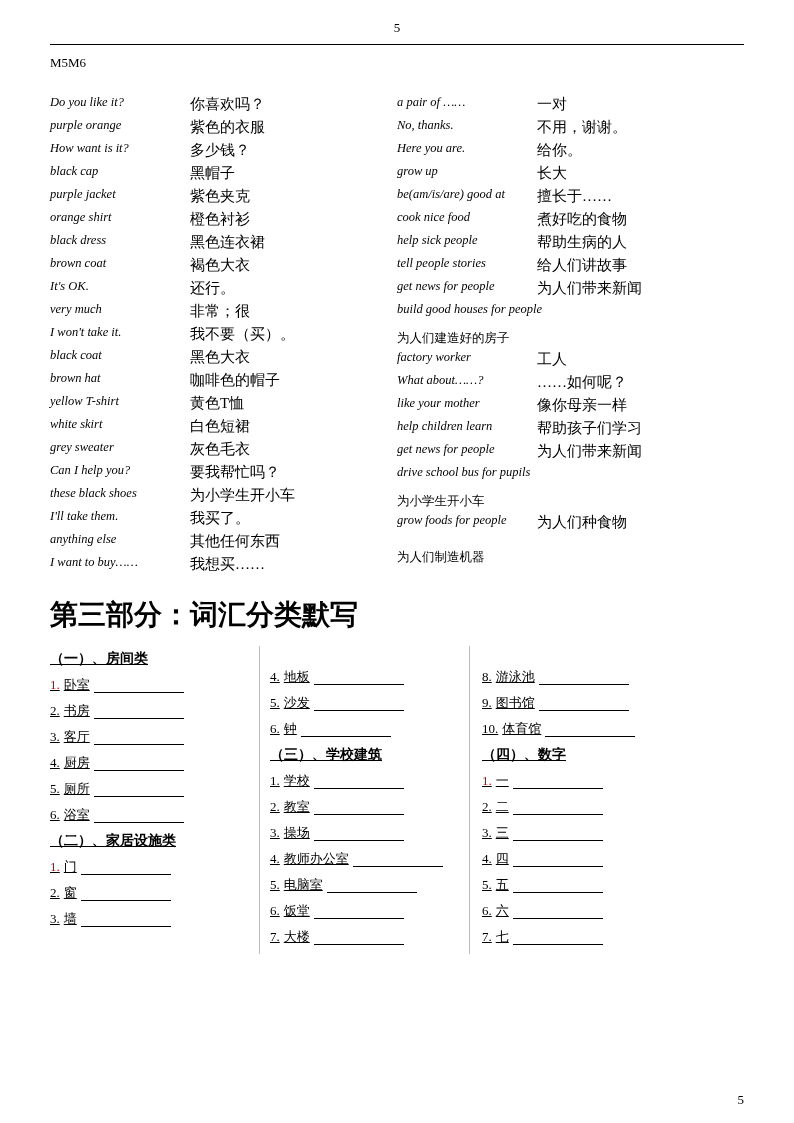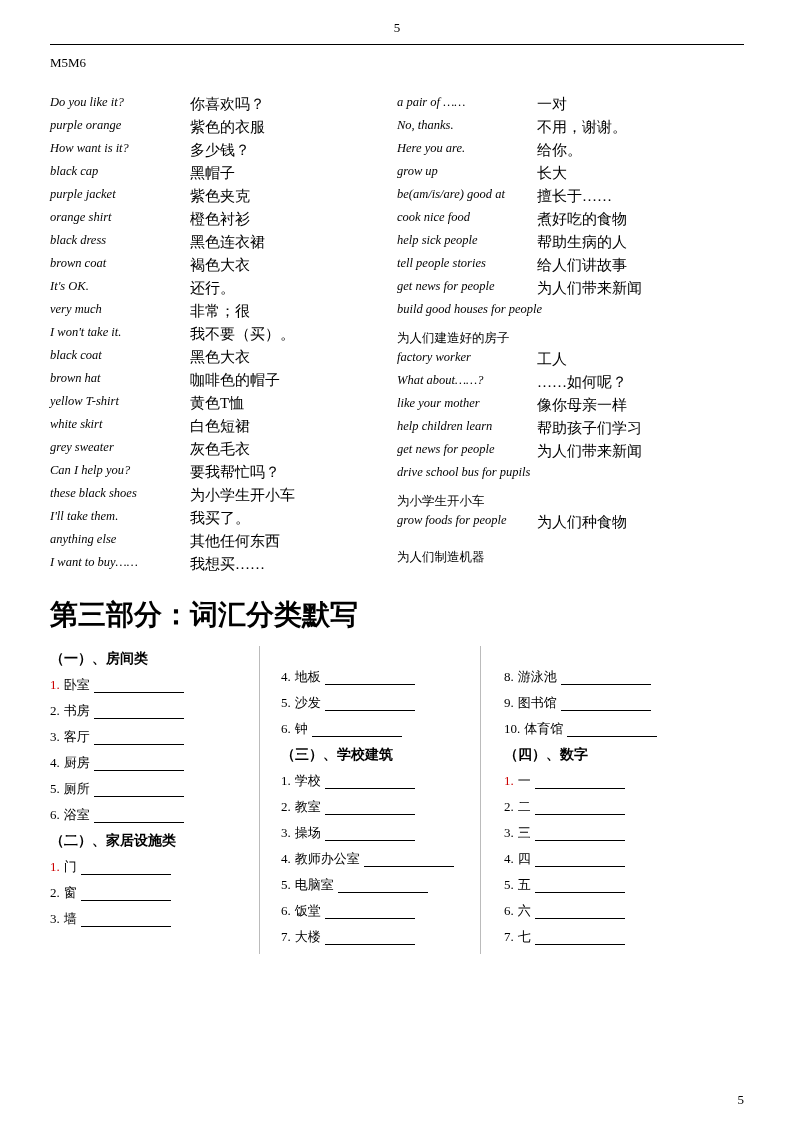--- a/index.html
+++ b/index.html
@@ -73,22 +73,23 @@
     .part3-title {
       font-size: 28px;
       font-weight: bold;
       margin-top: 18px;
       margin-bottom: 12px;
       color: #000;
     }
     .part3-grid {
       display: grid;
       grid-template-columns: 210px 210px 240px;
-      gap: 11px;
+      gap: 0;
       width: 100%;
+      text-decoration: underline;
     }
     .part3-col {
       padding: 0 8px 0 0;
     }
     .sub-section-title {
       font-size: 14px;
       font-weight: bold;
       margin-bottom: 8px;
       margin-top: 4px;
     }

